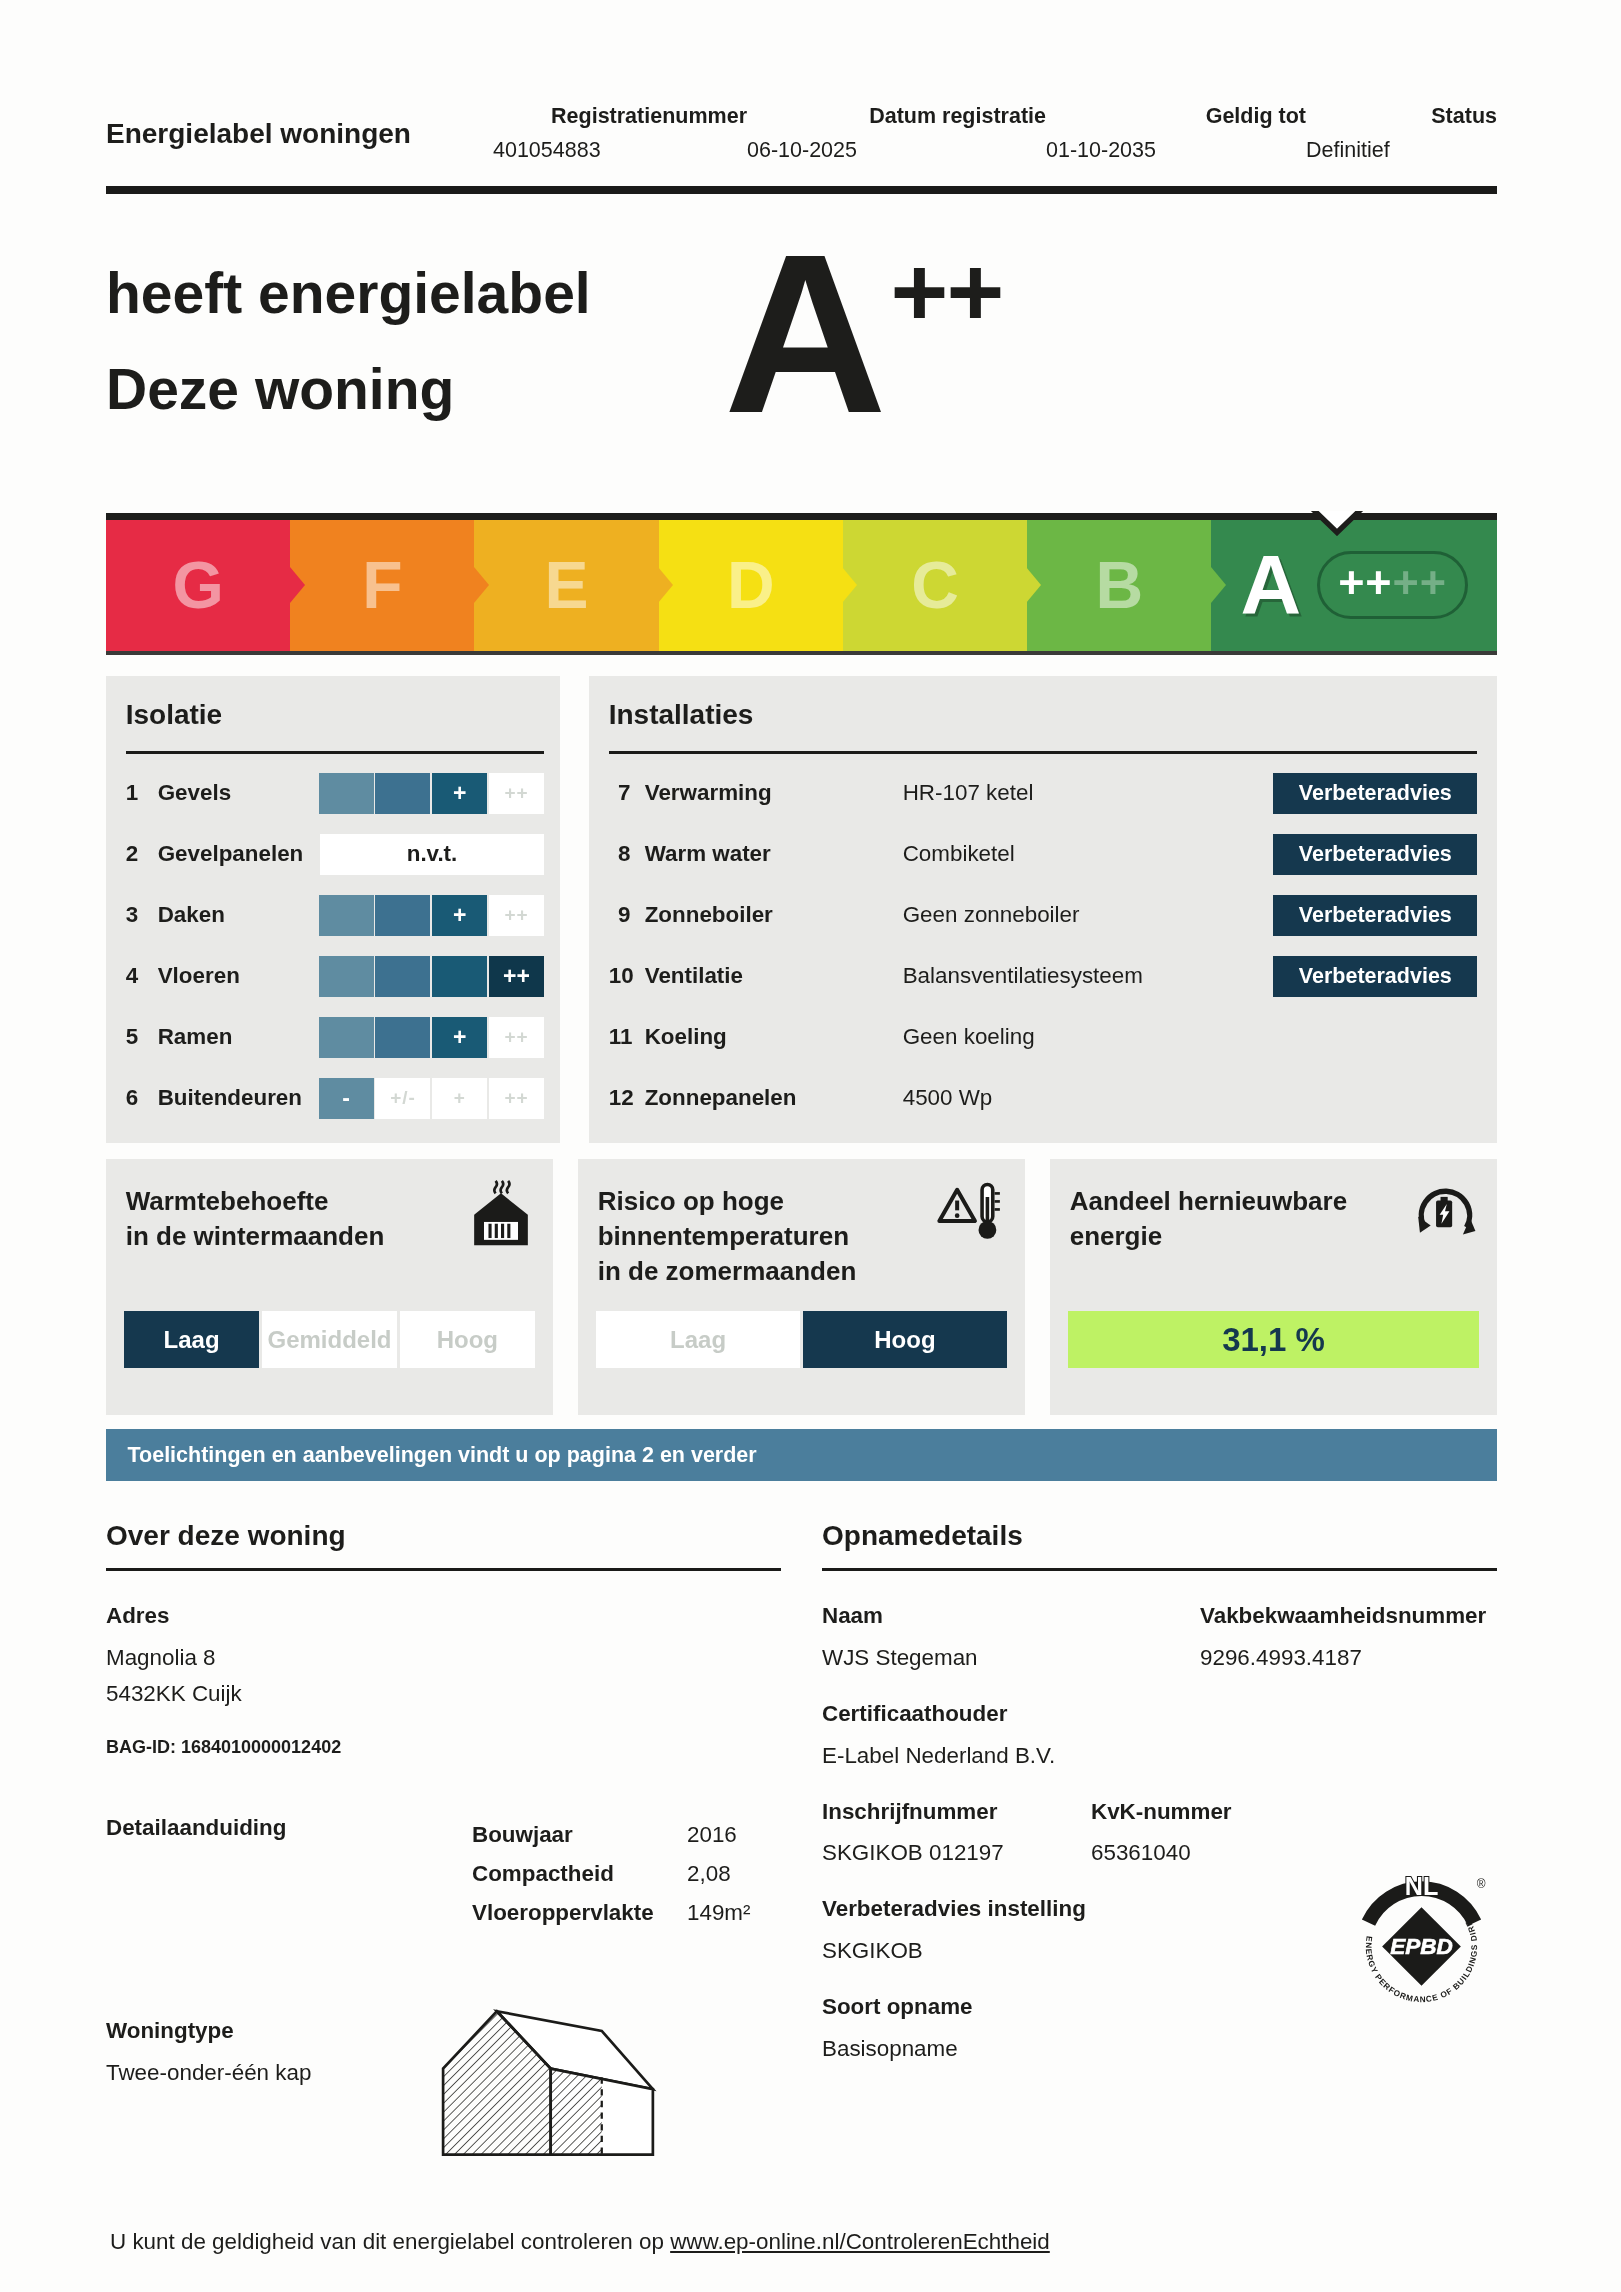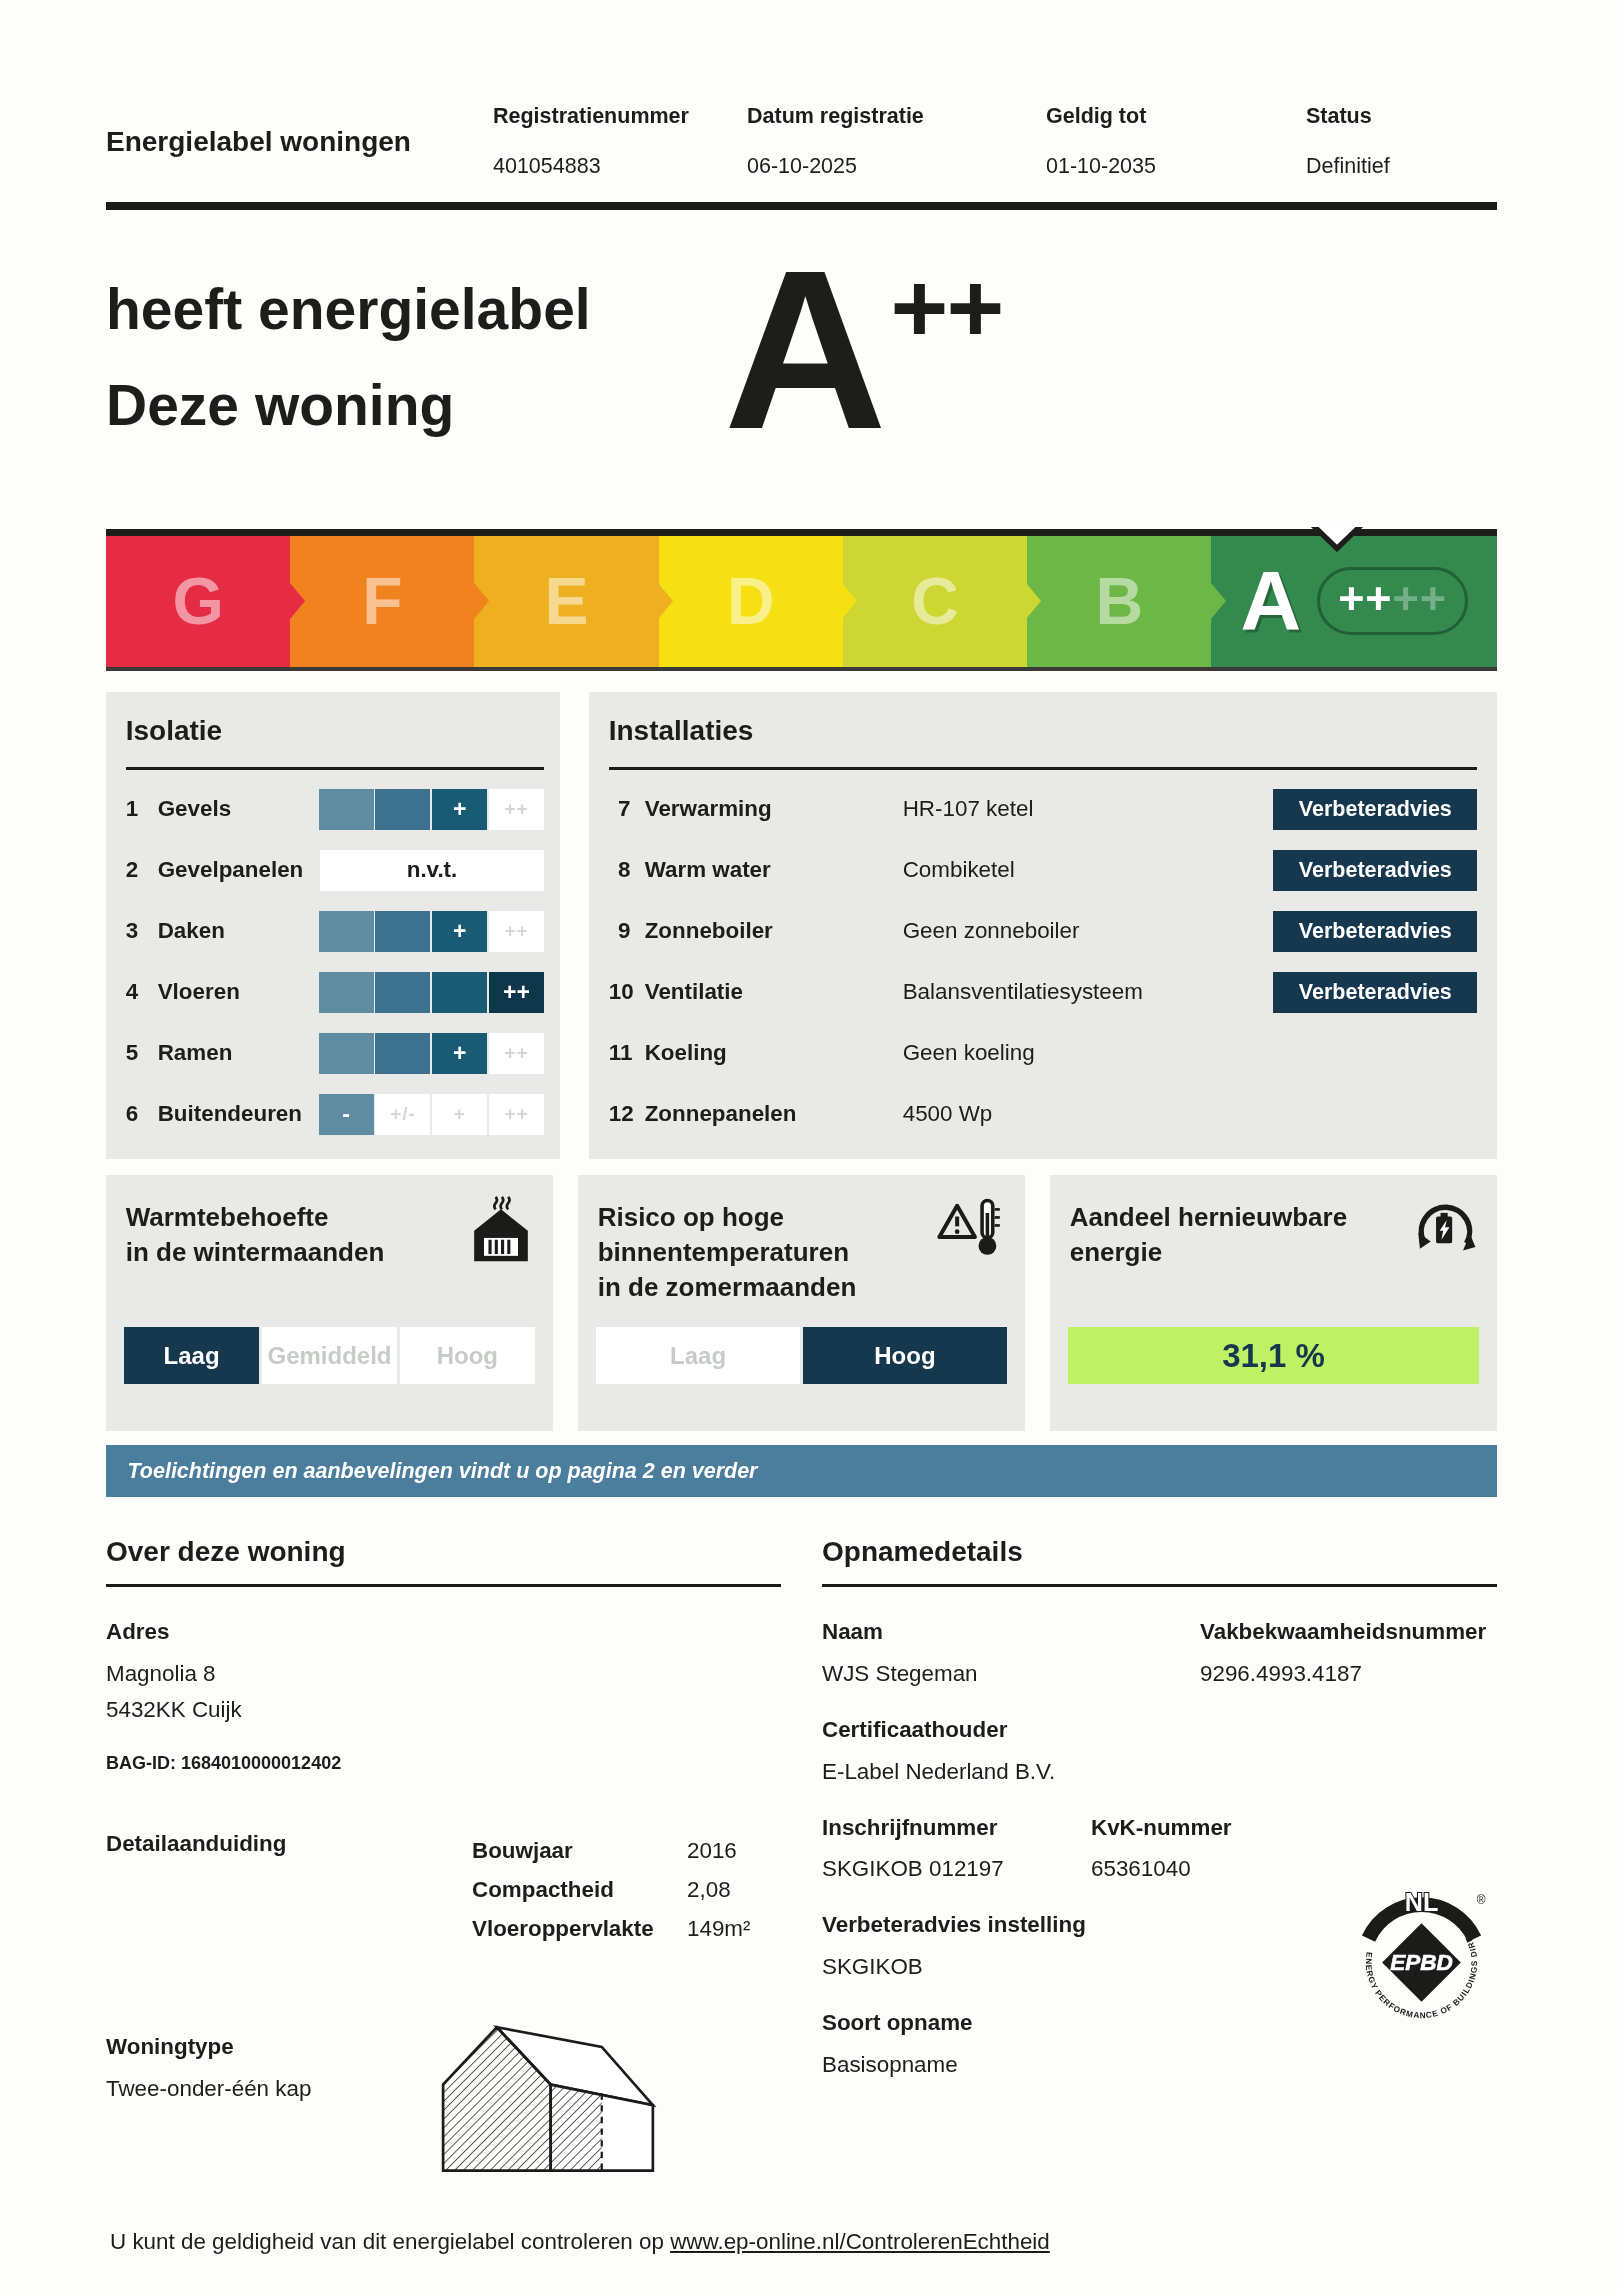--- a/index.html
+++ b/index.html
@@ -8,21 +8,21 @@
     position:relative; width:1621px; height:2293px; margin:0 auto;
     background:#fdfdfc; color:#1d1d1b;
     font-family:"Liberation Sans","DejaVu Sans",sans-serif;
     padding:0 124px 0 106px; overflow:hidden;
   }
   
   .hdr { display:flex; align-items:center; padding-top:104px; }
   .hdr-title { font-size:28px; font-weight:bold; width:387px; }
   .hdr-col { width:254px; }
   .hdr-col.c2 { width:299px; } .hdr-col.c3 { width:260px; } .hdr-col.c4 { flex:1; }
-  .hdr-label { font-size:21.5px; font-weight:bold; margin-bottom:25px; }
+  .hdr-label { font-size:21.5px; font-weight:bold; margin-bottom:9px;text-align:right; }
   .hdr-value { font-size:21.5px; }
   .top-rule { border-bottom:8px solid #1b1b19; margin-top:23px; }
   
   .hero { display:flex; margin-top:52px; }
   .hero-text { font-size:57px; font-weight:bold; line-height:1.68; }
   .hero-grade { display:flex; margin-left:133px; margin-top:-5.4px; }
   .grade-letter { font-size:226px; font-weight:bold; line-height:0.82; letter-spacing:-9px; }
   .grade-sup { font-size:99px; font-weight:bold; line-height:1; margin-top:1.8px; margin-left:12.5px; letter-spacing:-1.8px; }
   
   .scale { position:relative; margin-top:75px; height:142px; border-top:7.2px solid #1d1d1b; border-bottom:4.5px solid #3a3a38; display:flex; }
@@ -66,21 +66,21 @@
   .stats { display:flex; gap:25px; margin-top:16px; }
   .stat { flex:1; background:#e9e9e7; position:relative; height:256px; padding:25px 19.7px; }
   .stat-title { font-size:26px; font-weight:bold; line-height:1.34; padding-right:85px; }
   .stat-icon { position:absolute; top:19.7px; right:18px; }
   .stat-control { position:absolute; left:18px; right:18px; bottom:47px; height:57px; display:flex; gap:2.7px; }
   .opt { flex:1; background:#fff; display:flex; align-items:center; justify-content:center; font-size:24px; font-weight:bold; color:#c7ccc7; }
   .opt.sel { background:#15384e; color:#fff; }
   .stat-value { position:absolute; left:18px; right:18px; bottom:47px; height:57px; background:#bef264;
     display:flex; align-items:center; justify-content:center; font-size:33px; font-weight:bold; color:#15384e; }
   
-  .note { margin-top:14.3px; background:#4b7e9c; height:52px; display:flex; align-items:center; padding-left:21.5px; color:#fff; font-weight:bold; font-size:21.5px;font-style:italic; }
+  .note { margin-top:14.3px; background:#4b7e9c; height:52px; display:flex; align-items:center; padding-left:21.5px; color:#fff; font-weight:bold; font-size:21.5px; }
   
   .details { display:grid; grid-template-columns:1fr 1fr; gap:41px; margin-top:39px; }
   .details h3 { font-size:28px; font-weight:bold; margin:0; padding-bottom:16px; border-bottom:3.6px solid #1b1b19; }
   .flabel { font-size:22.4px; font-weight:bold; margin-bottom:10.7px; }
   .fvalue { font-size:22.4px; line-height:36px; }
   .mt1 { margin-top:32px; } .mt2 { margin-top:25px; }
   .bag { font-size:18px; font-weight:bold; margin-top:25px; }
   .detail-row { display:flex; margin-top:57px; }
   .mini-table { margin-left:auto; width:309px; }
   .mini-row { display:flex; font-size:22.4px; line-height:39px; }

